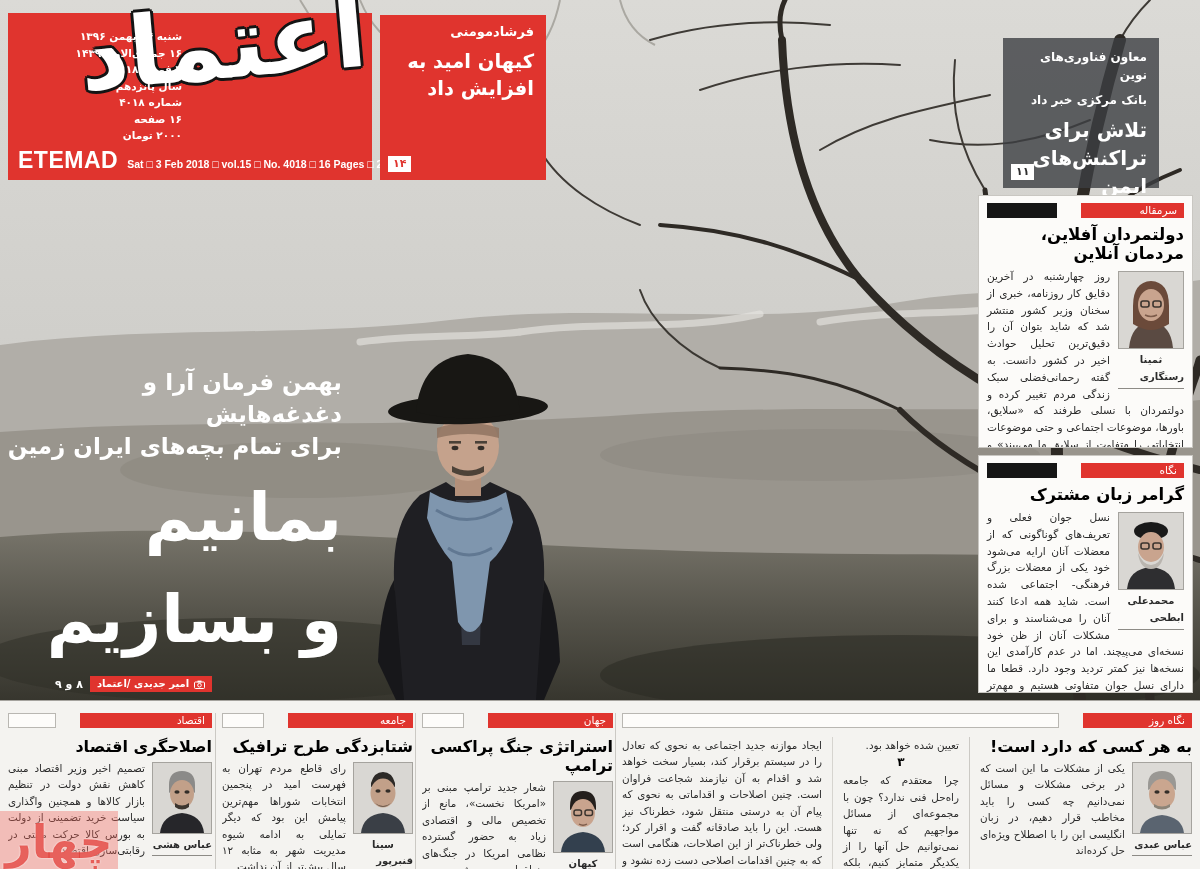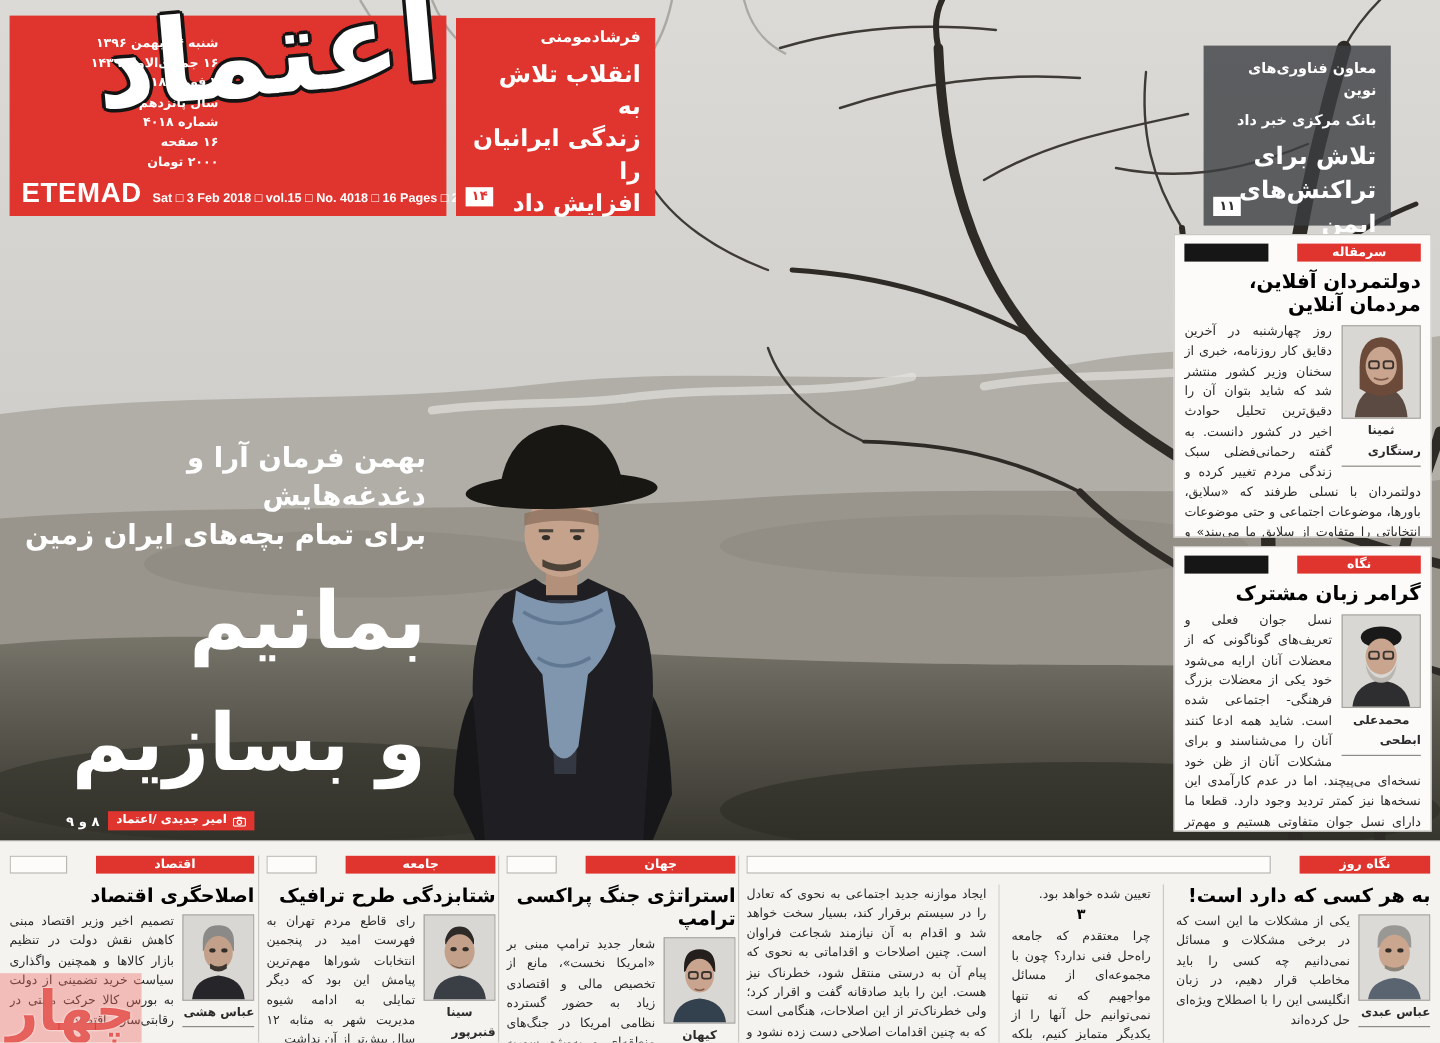--- a/index.html
+++ b/index.html
@@ -32,39 +32,39 @@
          font-size:11px;font-weight:bold;padding:1px 5px;line-height:14px;}
   .badge.dark{color:#2e2e2e;}
 
   
   .topright{position:absolute;left:1003px;top:38px;width:156px;height:150px;
             background:rgba(60,62,66,.80);color:#fff;padding:10px 12px;box-sizing:border-box;}
   .tr-kicker{font-size:12px;font-weight:bold;line-height:18px;margin-bottom:7px;}
   .tr-head{font-size:20px;font-weight:bold;line-height:28px;}
 
   
-  .feature{position:absolute;left:19px;top:366px;width:336px;text-align:right;color:#fff;}
+  .feature{position:absolute;left:6px;top:366px;width:336px;text-align:right;color:#fff;}
   .f-kicker{font-size:23px;font-weight:bold;line-height:32px;}
   .f-head{font-size:66px;font-weight:bold;line-height:92px;margin-top:10px;}
 
   .credit{position:absolute;left:55px;top:676px;display:flex;direction:ltr;align-items:center;gap:7px;}
   .credit-pages{color:#fff;font-size:11px;font-weight:bold;direction:rtl;}
   .credit-chip{background:#e0342e;color:#fff;font-size:10px;font-weight:bold;padding:2px 7px;
                display:flex;align-items:center;gap:5px;direction:rtl;line-height:12px;}
 
   
   .card{position:absolute;left:978px;width:215px;background:#fcfbf9;border:1px solid #c9c7c2;
         box-sizing:border-box;padding:7px 8px;overflow:hidden;}
   .card1{top:195px;height:253px;}
   .card2{top:455px;height:238px;}
   .bar{display:flex;height:15px;direction:ltr;}
   .seg-dark{flex:1;background:#161616;}
   .seg-light{flex:1;background:#fdfcfa;border:1px solid #b9b7b2;box-sizing:border-box;}
-  .seg-red{background:#e0342e;color:#fff;font-size:10.5px;font-weight:bold;line-height:15px;
-           padding:0 7px;text-align:center;direction:rtl;margin-left:24px;}
+  .seg-red{background:#e0342e;color:#fff;font-size:10.5px;font-weight:normal;line-height:15px;
+           padding:0 7px;text-align:right;direction:rtl;margin-left:24px;}
   .w45{width:45%;} .w58{width:58%;} .w95{width:95px;}
   .card-head{font-size:16.5px;font-weight:bold;margin:7px 0 5px;}
   .body{font-size:10.6px;line-height:16.8px;text-align:justify;text-align-last:right;color:#2b2b2b;}
   .photobox{float:right;width:66px;margin:3px 0 2px 8px;}
   .pb-frame{border:1px solid #a5a39e;background:#d8d6d2;}
   .author{font-size:10px;font-weight:bold;text-align:center;padding:3px 0 2px;border-bottom:1px solid #8d8b86;}
 
   
   .bottom{position:absolute;left:0;top:700px;width:1200px;height:169px;background:#f4f3f0;
           border-top:1px solid #a5a39e;box-sizing:border-box;padding-left:24px;}
@@ -183,22 +183,21 @@
       <div>۲۰۰۰ تومان</div>
     </div>
     <div class="m-en">
       <span class="logo-en">ETEMAD</span>
       <span class="date-en">Sat □ 3  Feb 2018 □ vol.15 □ No. 4018 □ 16 Pages □ 20000 Rials</span>
     </div>
   </div>
 
   <div class="redbox topcenter">
     <div class="kicker">فرشادمومنی</div>
-    <div class="tc-head">انقلاب تلاش به</div>
-    <div class="tc-head">زندگی ایرانیان را</div>
+    <div class="tc-head">کیهان امید به</div>
     <div class="tc-head">افزایش داد</div>
     <div class="badge">۱۴</div>
   </div>
 
   <div class="topright">
     <div class="tr-kicker">معاون فناوری‌های نوین</div>
     <div class="tr-kicker" style="margin-bottom:7px">بانک مرکزی خبر داد</div>
     <div class="tr-head">تلاش برای</div>
     <div class="tr-head">تراکنش‌های ایمن</div>
     <div class="badge dark">۱۱</div>

